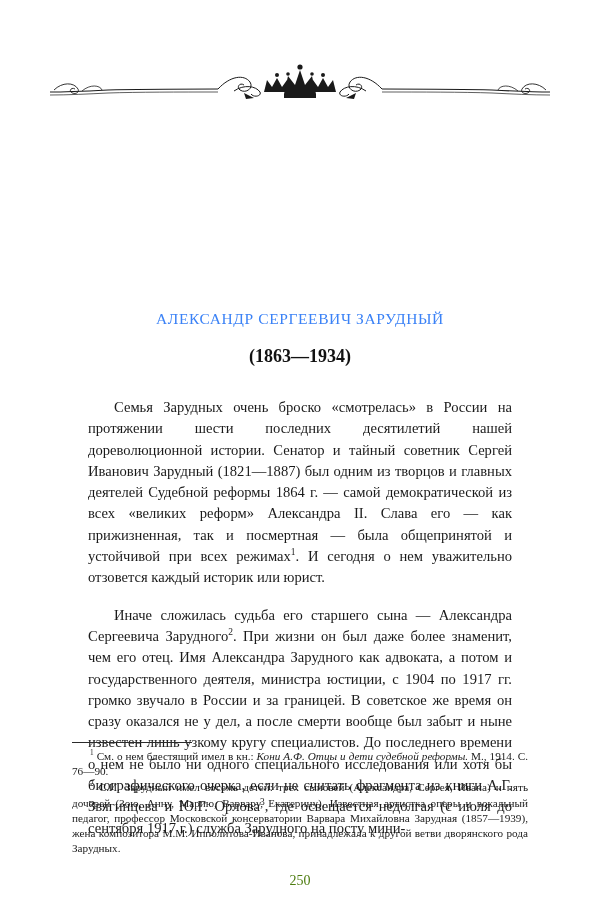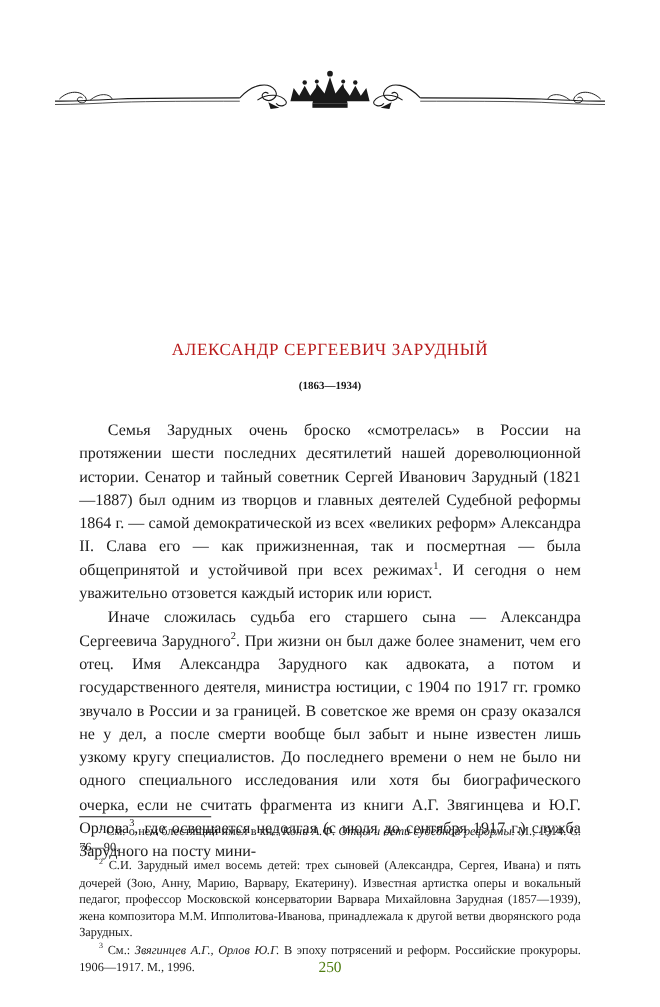--- a/index.html
+++ b/index.html
@@ -43,43 +43,43 @@
     left: 72px;
     right: 72px;
     text-align: center;
   }
   .chapter-title {
     font-size: 15.5px;
     letter-spacing: 0.6px;
     font-variant: small-caps;
     font-weight: normal;
     margin: 0;
-    color: #b91c1c;
+    color: #3b82f6;
   }
   .chapter-dates {
-    font-size: 10px;
+    font-size: 18px;
     font-weight: bold;
     margin-top: 18px;
     color: #121212;
   }
 
   
   .body-text {
     position: absolute;
     top: 381px;
     left: 72px;
     width: 456px;
     font-size: 14.6px;
     line-height: 21.3px;
     text-align: justify;
     text-justify: inter-word;
     hyphens: manual;
   }
   .body-text p {
-    margin: 0;
+    margin: 16px;
     text-indent: 26px;
   }
   sup {
     font-size: 0.65em;
     vertical-align: super;
     line-height: 0;
   }
 
   
   .footnotes {
@@ -161,18 +161,17 @@
 
   <div class="body-text">
     <p><span>Семья Зарудных очень броско «смотрелась» в России на протяжении шести последних десятилетий нашей дореволюционной истории. Сенатор и тайный советник Сергей Иванович Зарудный (1821—1887) был одним из творцов и главных деятелей Судебной реформы 1864 г. — самой демократической из всех «великих реформ» Александра II. Слава его — как прижизненная, так и посмертная — была общепринятой и устойчивой при всех режимах</span><sup>1</sup><span>. И сегодня о нем уважительно отзовется каждый историк или юрист.</span></p>
     <p><span>Иначе сложилась судьба его старшего сына — Александра Сергеевича Зарудного</span><sup>2</sup><span>. При жизни он был даже более знаменит, чем его отец. Имя Александра Зарудного как адвоката, а потом и государственного деятеля, министра юстиции, с 1904 по 1917 гг. громко звучало в России и за границей. В советское же время он сразу оказался не у дел, а после смерти вообще был забыт и ныне известен лишь узкому кругу специалистов. До последнего времени о нем не было ни одного специального исследования или хотя бы биографического очерка, если не считать фрагмента из книги А.Г. Звягинцева и Ю.Г. Орлова</span><sup>3</sup><span>, где освещается недолгая (с июля до сентября 1917 г.) служба Зарудного на посту мини-</span></p>
   </div>
 
   <div class="footnotes">
     <hr class="footnote-rule">
     <p><sup>1</sup> <span>См. о нем блестящий имел в кн.: </span><i>Кони А.Ф. Отцы и дети судебной реформы.</i><span> М., 1914. С. 76—90.</span></p>
     <p><sup>2</sup> <span>С.И. Зарудный имел восемь детей: трех сыновей (Александра, Сергея, Ивана) и пять дочерей (Зою, Анну, Марию, Варвару, Екатерину). Известная артистка оперы и вокальный педагог, профессор Московской консерватории Варвара Михайловна Зарудная (1857—1939), жена композитора М.М. Ипполитова-Иванова, принадлежала к другой ветви дворянского рода Зарудных.</span><i></i><span></span></p>
-    <p><sup>3</sup> <span>См.: </span><i>Звягинцев А.Г., Орлов Ю.Г.</i><span> В эпоху потрясений и реформ. Российские прокуроры. 1906—1917. М., 1996.</span></p>
   </div>
 
   <div class="page-number">250</div>
 
 </div>
 
 </body></html>

